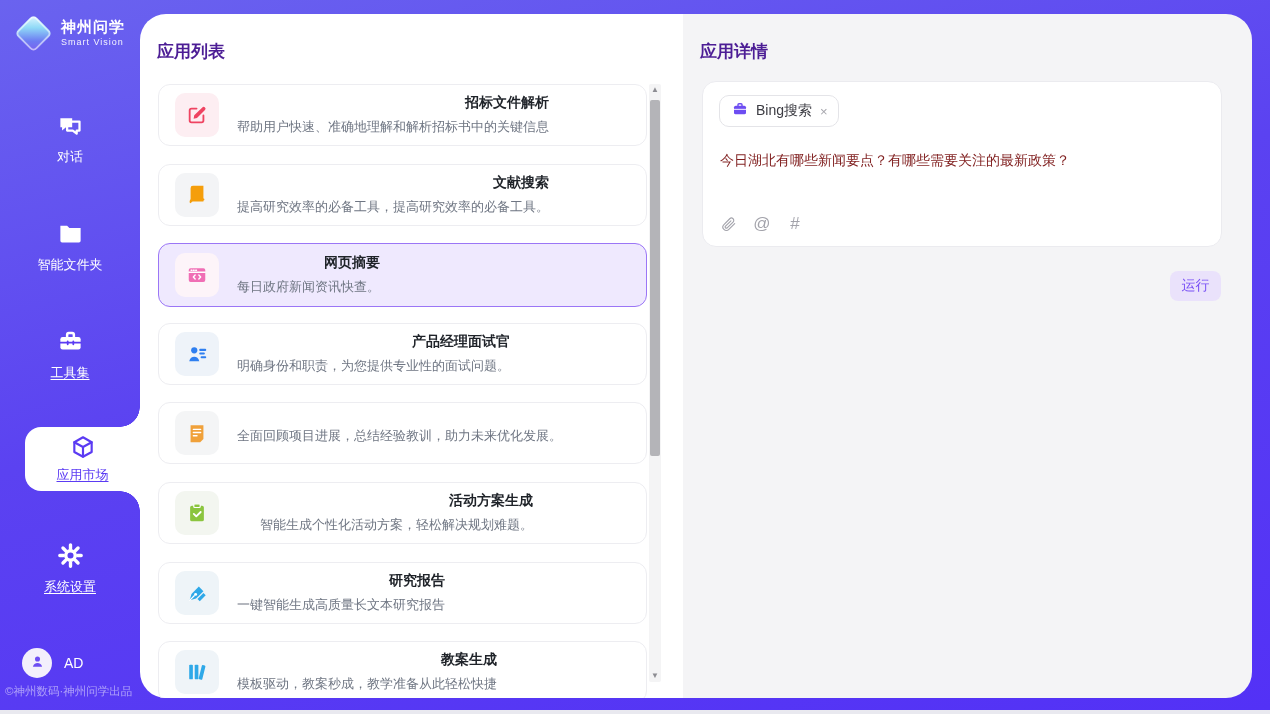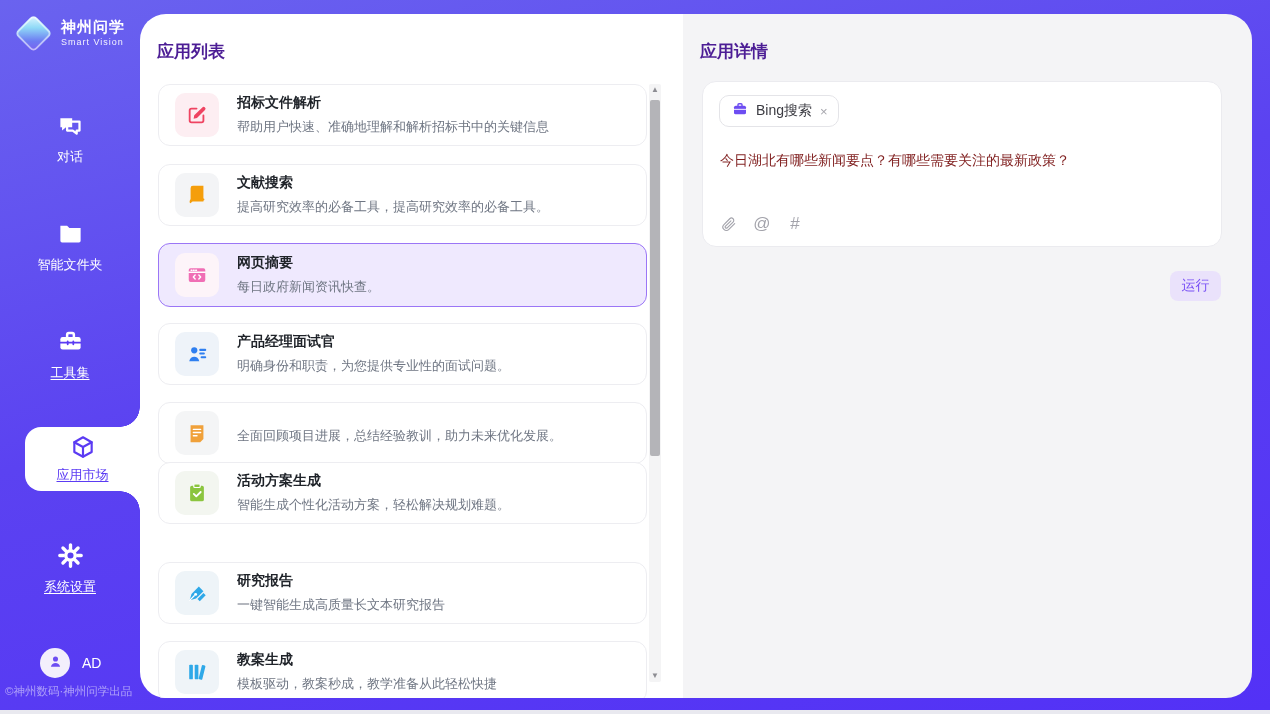--- a/index.html
+++ b/index.html
@@ -19,33 +19,33 @@
   .nav-item svg { width:27px; height:27px; }
   .nav-label { display:block; font-size:13px; margin-top:5px; }
   .nav-label.u { text-decoration:underline; text-underline-offset:2px; }
   .tab { position:absolute; left:25px; right:0; top:427px; height:64px; background:#fff;
          border-radius:16px 0 0 16px; color:#5b3bf3; text-align:center; padding-top:7px; cursor:pointer; }
   .tab svg { width:26px; height:26px; }
   .tab .nav-label { margin-top:2px; }
   .tab-curve { position:absolute; right:0; width:20px; height:20px; }
   .tab-curve.top { top:407px; background:radial-gradient(circle 20px at 0 0, transparent 19.5px, #fff 20px); }
   .tab-curve.bot { top:491px; background:radial-gradient(circle 20px at 0 100%, transparent 19.5px, #fff 20px); }
-  .user-row { position:absolute; left:40px; top:648px; display:flex; align-items:center; }
+  .user-row { position:absolute; left:22px; top:648px; display:flex; align-items:center; }
   .avatar { width:30px; height:30px; border-radius:50%; background:#f3effc; display:flex; align-items:center; justify-content:center; color:#6d4df2; }
   .avatar svg { width:17px; height:17px; }
   .user-name { font-size:14px; margin-left:12px; }
   .side-footer { position:absolute; left:5px; top:684px; font-size:11.5px; color:rgba(255,255,255,.5); white-space:nowrap; }
   
   .content { position:absolute; left:140px; top:14px; width:1112px; height:684px; border-radius:26px; overflow:hidden; display:flex; }
   .list-panel { position:relative; width:543px; height:100%; background:#ffffff; }
   .detail-panel { position:relative; flex:1; height:100%; background:#f4f4f6; }
   .panel-title { position:absolute; left:17px; top:26px; font-size:17px; font-weight:bold; color:#4c1d95; }
   
   .card { position:absolute; left:18px; width:489px; height:62px; background:#fff;
-          border:1px solid #ededf1; border-radius:12px; display:flex; align-items:center; cursor:pointer; }
+          border:1px solid #ededf1; border-radius:12px; display:flex; align-items:center; cursor:pointer;text-align:right; }
   .card.selected { background:#efe9fe; border:1.5px solid #9b76f6; height:64px; }
   .card-icon { width:44px; height:44px; border-radius:10px; margin-left:16px; flex:none;
                display:flex; align-items:center; justify-content:center; }
   .card-icon svg { width:22px; height:22px; }
   .card-text { margin-left:18px; overflow:hidden; }
   .card-title { font-size:14px; font-weight:bold; color:#1f2329; }
   .card-desc { font-size:13px; color:#6f7683; margin-top:6px; white-space:nowrap; }
   
   .sb-track { position:absolute; right:22px; top:70px; width:12px; height:598px; background:#f4f4f5; border-radius:2px; }
   .sb-arrow { position:absolute; left:0; width:12px; height:12px; color:#8d8d93; font-size:8px; line-height:12px; text-align:center; }
@@ -184,21 +184,21 @@
     <div class="card-icon" style="background:#f4f5f6;color:#f0a13a">
               <svg viewBox="0 0 24 24" fill="none" stroke="currentColor" stroke-width="2" stroke-linecap="round" stroke-linejoin="round">
                 <path d="M5 3.5h14v15l-3.5 3.5H5z" fill="currentColor" stroke="none"></path>
                 <path d="M8 8h8M8 11.5h8M8 15h4" stroke="#fff" stroke-width="1.5"></path>
               </svg>
             </div>
     <div class="card-text">
       <div class="card-desc">全面回顾项目进展，总结经验教训，助力未来优化发展。</div>
     </div>
           </div>
-          <div class="card" style="top: 448px;">
+          <div class="card" style="top: 468px; gap: 23px;">
     <div class="card-icon" style="background:#f3f6f0;color:#8bc53f">
               <svg viewBox="0 0 24 24" fill="none" stroke="currentColor" stroke-width="2" stroke-linecap="round" stroke-linejoin="round">
                 <rect x="4.5" y="4" width="15" height="17" rx="2" fill="currentColor" stroke="none"></rect>
                 <rect x="8.5" y="2" width="7" height="4" rx="1" fill="currentColor" stroke="#fff" stroke-width="1.3"></rect>
                 <path d="M8.5 13l2.7 2.7 4.8-4.8" stroke="#fff" stroke-width="2"></path>
               </svg>
             </div>
     <div class="card-text">
       <div class="card-title">活动方案生成</div>
       <div class="card-desc">智能生成个性化活动方案，轻松解决规划难题。</div>

